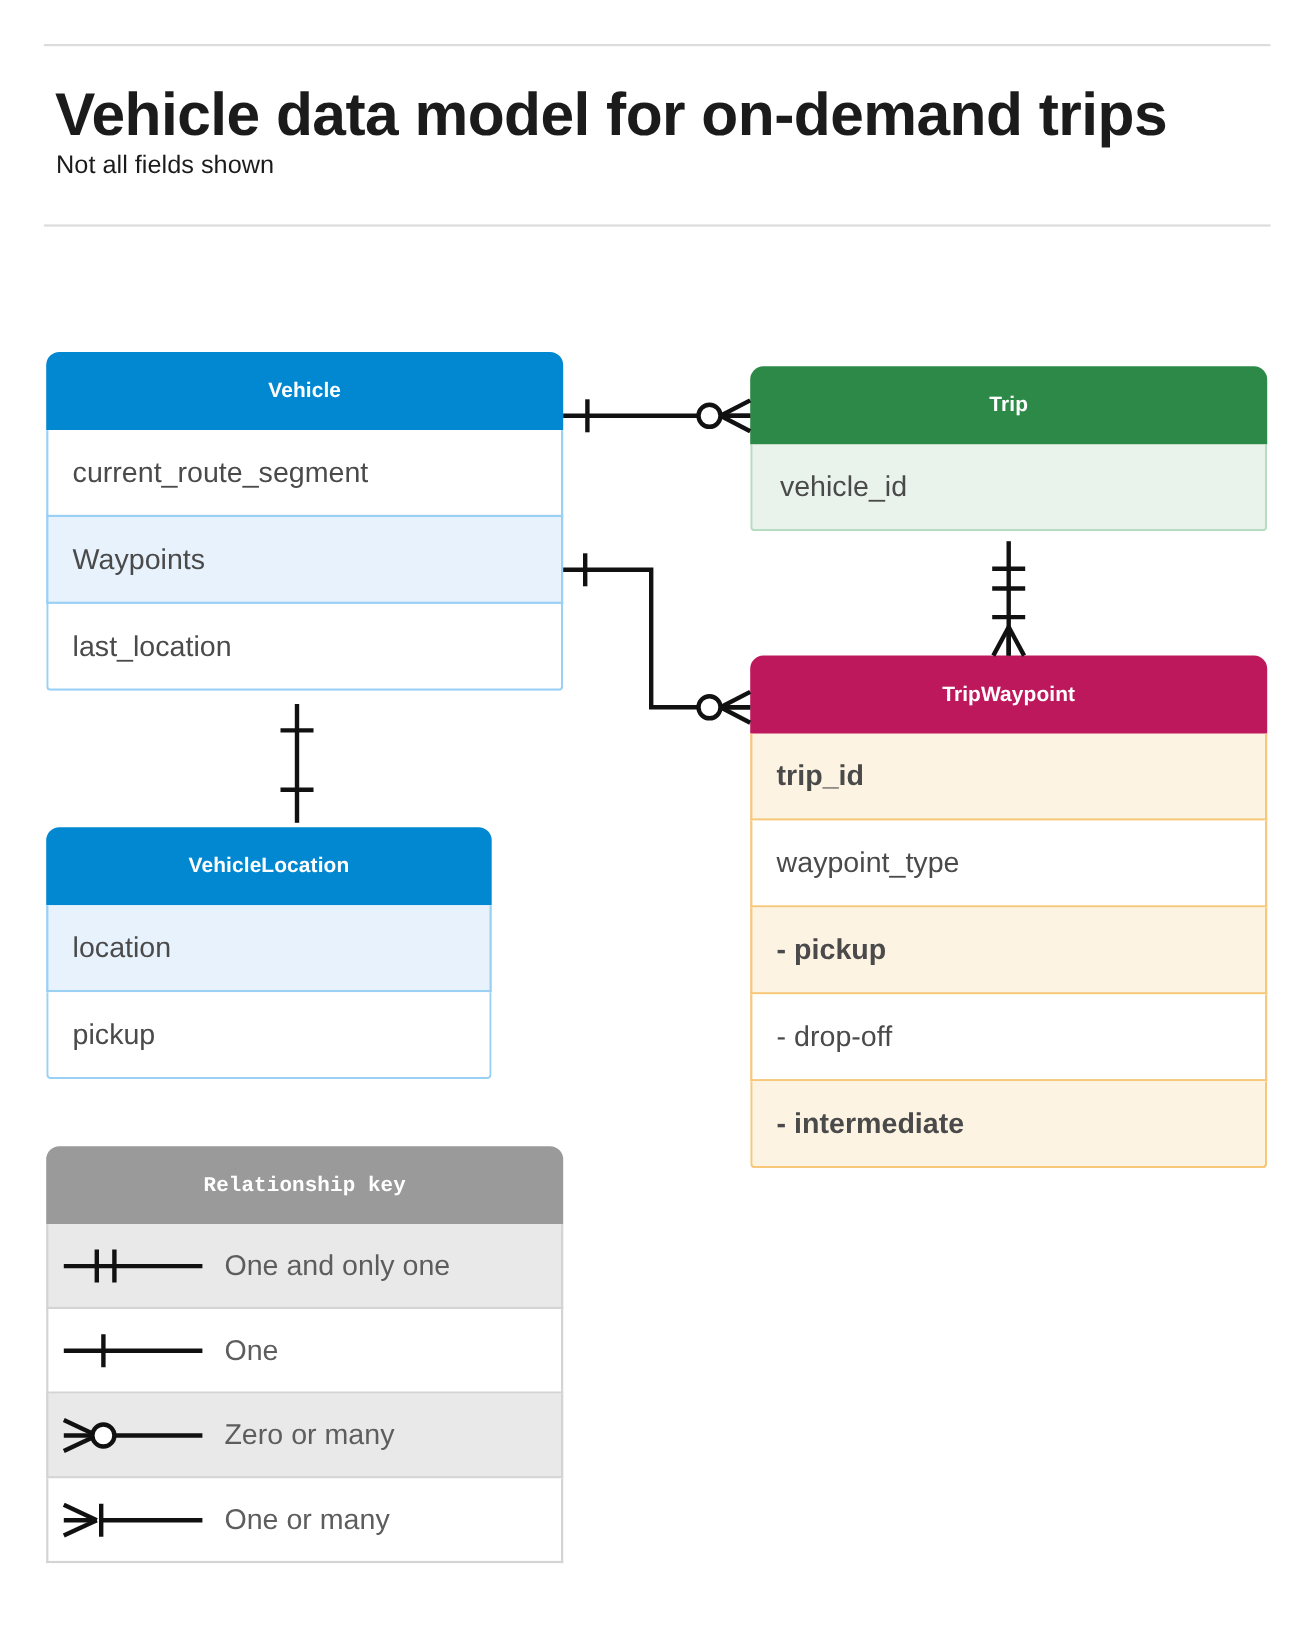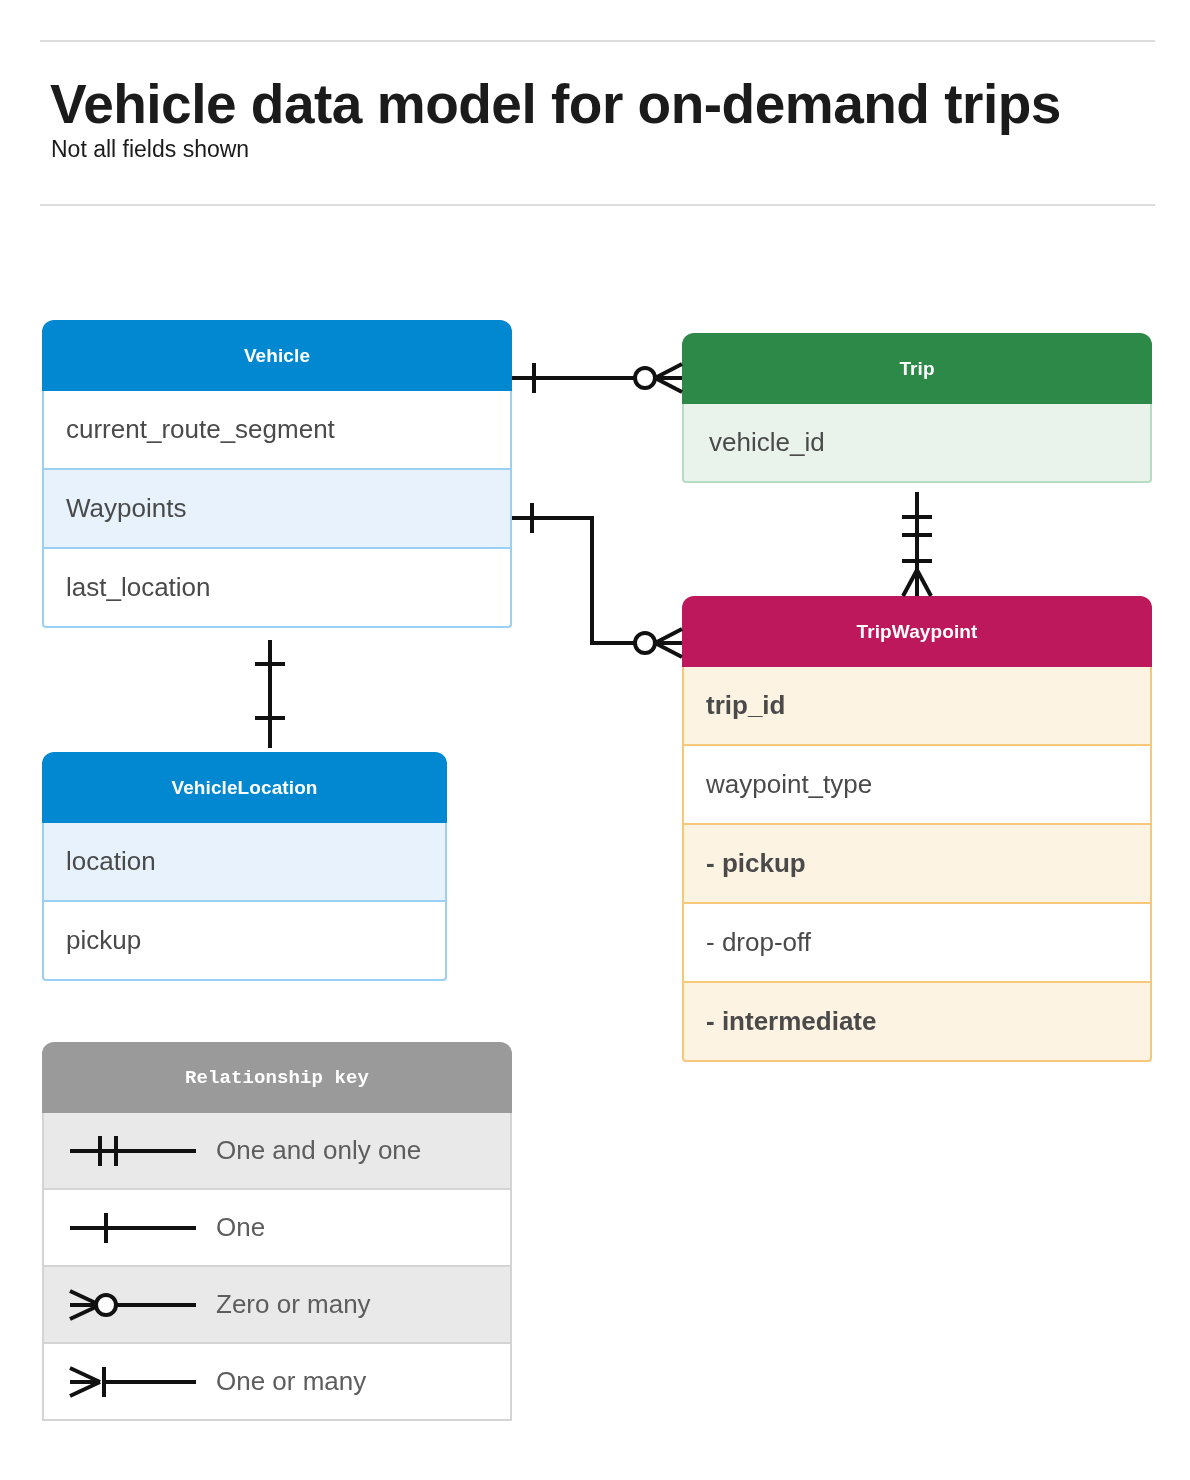--- a/index.html
+++ b/index.html
@@ -103,21 +103,20 @@
 
   
   .legend-row {
     height: 77px;
     display: flex;
     align-items: center;
     border-left: 2px solid #d4d4d4;
     border-right: 2px solid #d4d4d4;
     border-bottom: 2px solid #d4d4d4;
     background: #ffffff;
-    padding-left: 12px;
   }
   .legend-row.alt { background: #e9e9e9; }
   .legend-symbol {
     width: 160px;
     flex: 0 0 160px;
     display: flex;
     align-items: center;
     justify-content: center;
   }
   .legend-label {

